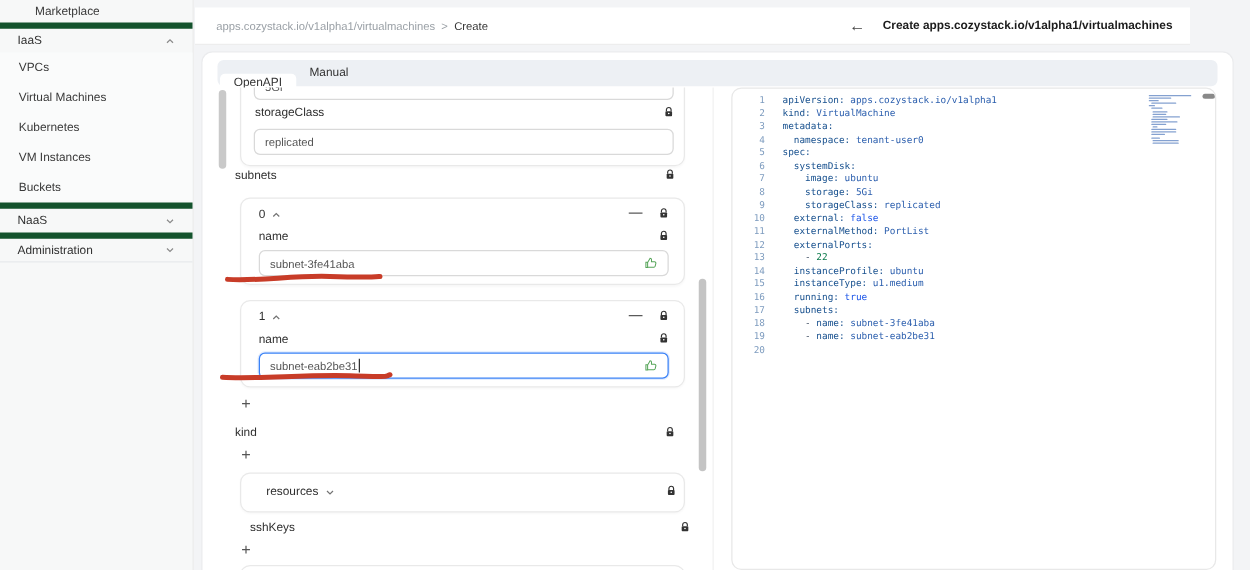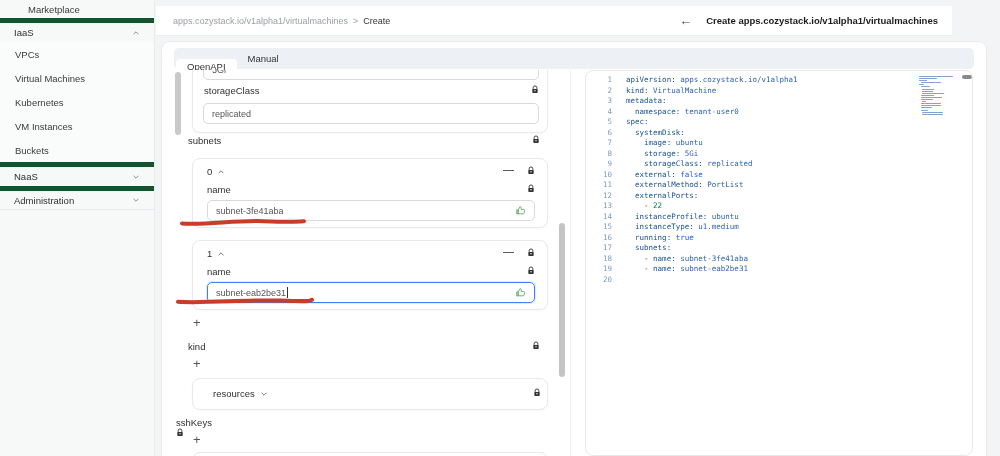--- a/index.html
+++ b/index.html
@@ -290,21 +290,21 @@
       <span class="lock">
         <svg width="8" height="9" viewBox="0 0 12 13">
             <path d="M3.2 5.6V4a2.8 2.8 0 0 1 5.6 0v1.6" fill="none" stroke="#333" stroke-width="1.4"></path>
             <rect x="2" y="5.6" width="8" height="6" rx="1" fill="#333"></rect>
             <circle cx="6" cy="8.4" r="1" fill="#fff"></circle>
           </svg>
       </span>
     </div>
   </div>
 
-  <div class="frow" style="left:2px; top:347px; width:352px;flex-direction:column;">
+  <div class="frow" style="left:26px; top:347px; width:352px;">
     <span class="flabel" style="position:static;">sshKeys</span>
     <span class="lock">
       <svg width="8" height="9" viewBox="0 0 12 13">
           <path d="M3.2 5.6V4a2.8 2.8 0 0 1 5.6 0v1.6" fill="none" stroke="#333" stroke-width="1.4"></path>
           <rect x="2" y="5.6" width="8" height="6" rx="1" fill="#333"></rect>
           <circle cx="6" cy="8.4" r="1" fill="#fff"></circle>
         </svg>
     </span>
   </div>
   <div class="plusbtn" style="left:19px; top:363px;">+</div>

